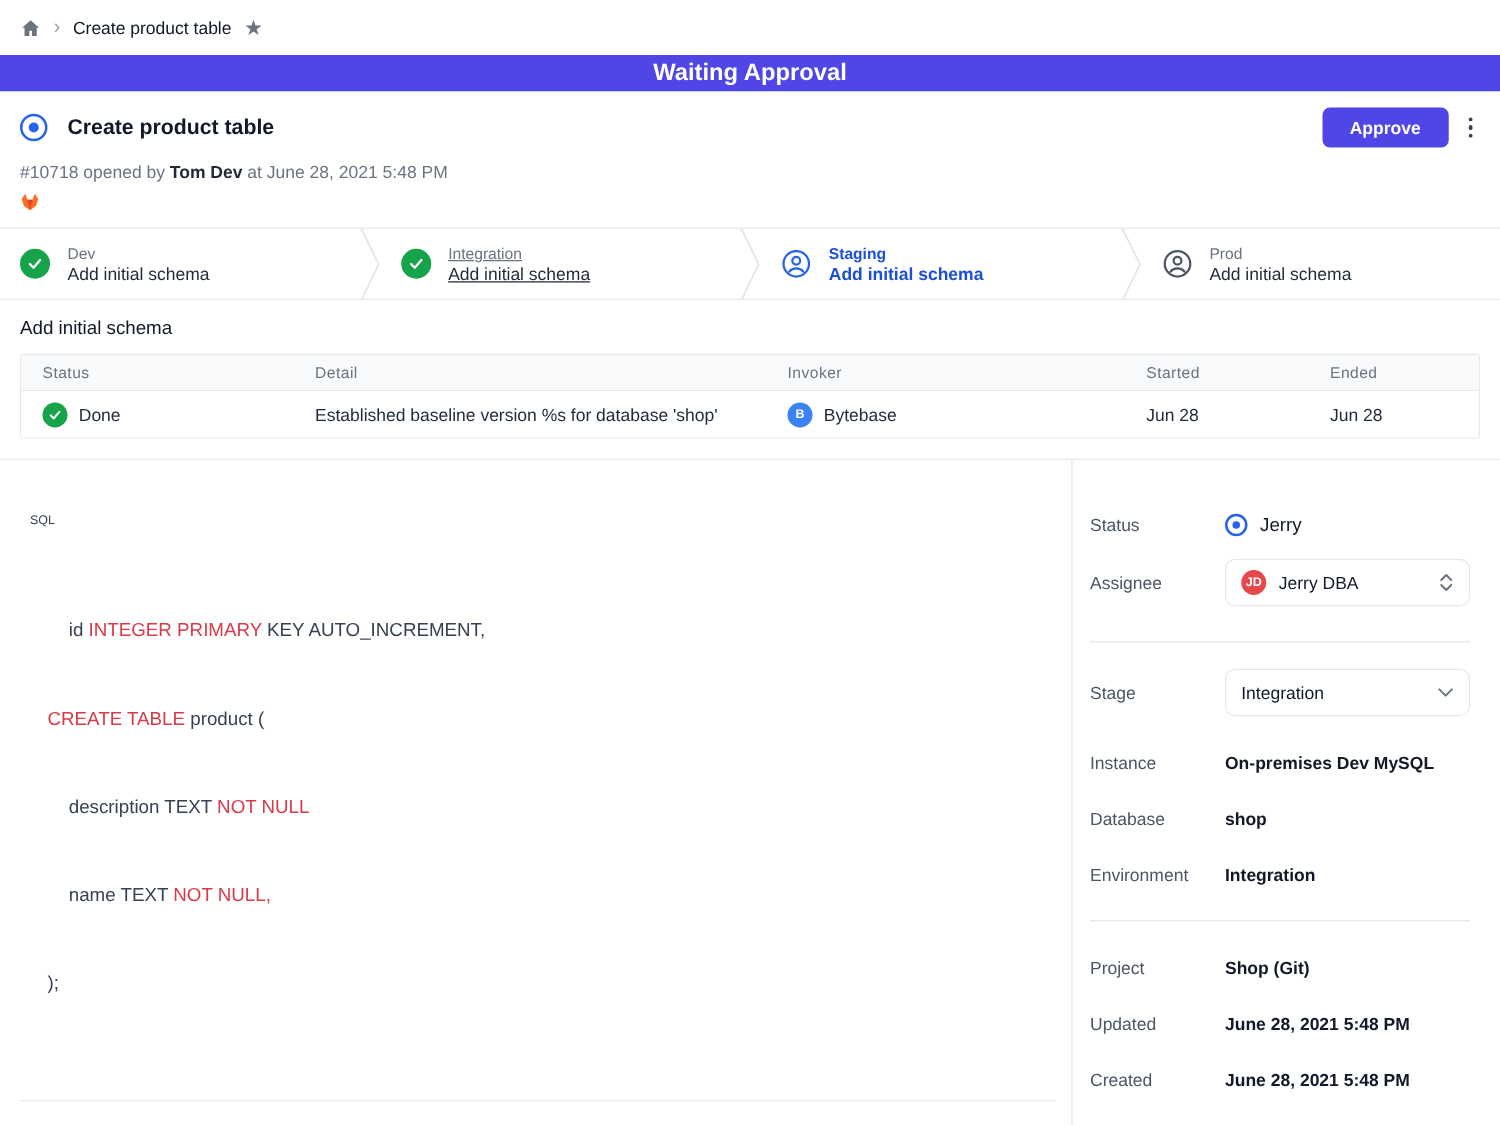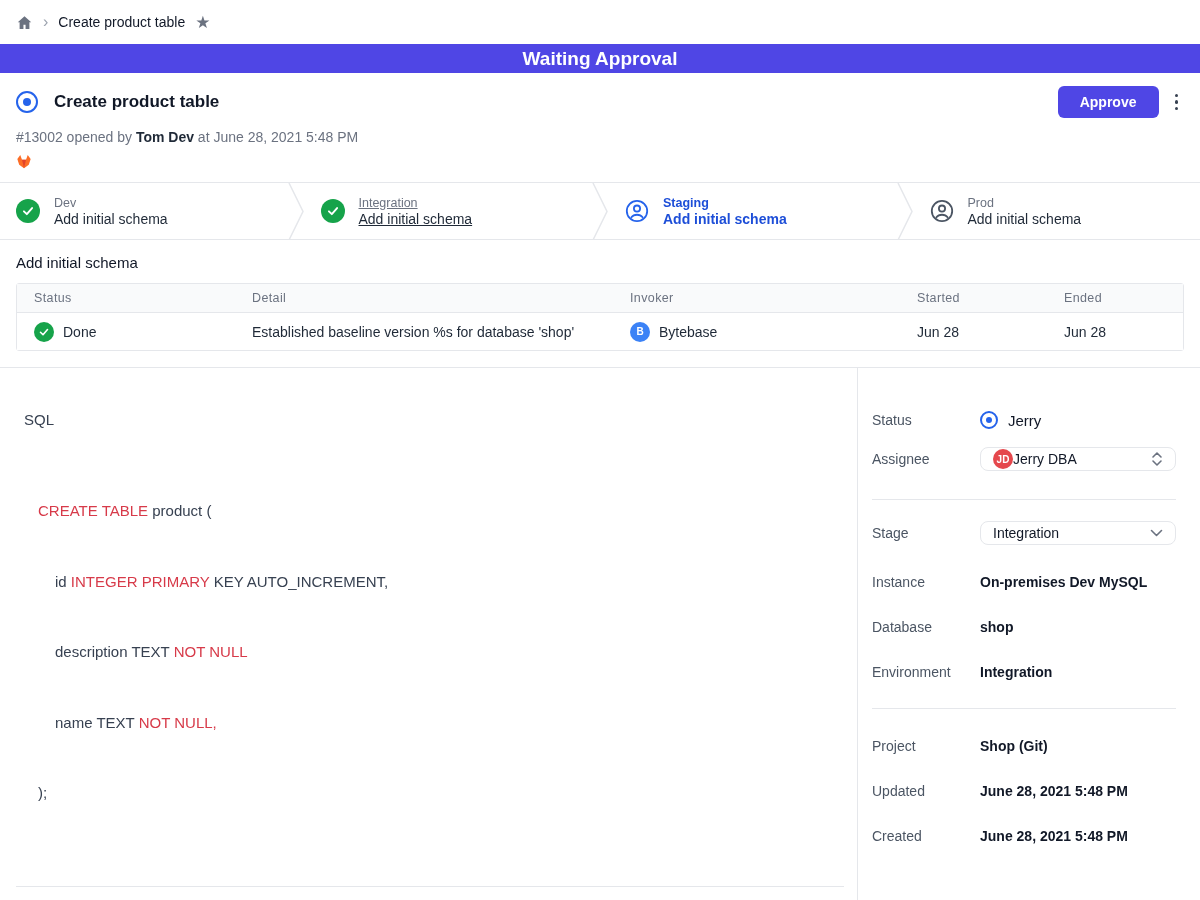--- a/index.html
+++ b/index.html
@@ -65,37 +65,37 @@
   .avatar-red  { background:#e5484d; }
 
   .divider-full { height:1px; background:#e5e7eb; }
 
   
   .content { display:flex; height:547px; }
   .main { width:858px; border-right:1px solid #e5e7eb; padding:43px 16px 0 24px; }
   .sidebar { flex:1; padding:43px 24px 0 14px; }
 
   
-  .sql-label { font-size:15px; color:#374151; }
+  .sql-label { font-size:10px; color:#374151; }
   .code { margin-top:24px; padding-left:14px; font-size:15px; line-height:23.5px; color:#374151; white-space:pre; }
   .code .ind { padding-left:17px; }
   .kw { color:#d73a49; }
 
   .main .divider { height:1px; background:#e5e7eb; margin:34px 0 0 -8px; width:828px; }
 
   
   .side-row { display:flex; align-items:center; }
   .side-label { width:108px; flex:0 0 auto; font-size:14px; color:#4b5563; }
   .side-value { font-size:14px; color:#111827; font-weight:600; display:flex; align-items:center; gap:10px; }
   .status-row .side-value { font-size:15px; gap:10px; font-weight:500; color:#111827; }
   .open-icon { width:18px; height:18px; border:2px solid #2563eb; border-radius:50%;
     display:flex; align-items:center; justify-content:center; }
   .open-icon .dot { width:6px; height:6px; border-radius:50%; background:#2563eb; }
-  .select-box { flex:1; height:24px; border:1px solid #e5e7eb; border-radius:8px; background:#fff;
-    display:flex; align-items:center; padding:0 12px; font-size:14px; color:#111827; cursor:pointer; }
+  .select-box { flex:1; height:38px; border:1px solid #e5e7eb; border-radius:8px; background:#fff;
+    display:flex; align-items:center; padding:0 12px; gap:10px; font-size:14px; color:#111827; cursor:pointer; }
   .select-box .grow { flex:1; }
   .side-divider { height:1px; background:#e5e7eb; margin:28px 0 0; }
   .assignee-row { margin-top:18px; }
   .stage-row { margin-top:21px; }
   .f-row { margin-top:29px; }
   .f-row .side-value { font-weight:600; }
   svg { display:block; }
 </style>
 </head>
 <body>
@@ -120,21 +120,21 @@
       </span>
     <span class="issue-title">Create product table</span>
     <button class="approve-btn">Approve</button>
     <span class="kebab">
         <i></i>
         <i></i>
         <i></i>
       </span>
   </div>
   <div class="meta-line">
-    <span>#13002 opened by </span><span class="strong">Tom Dev</span><span> at June 28, 2021 5:48 PM</span>
+    <span>#10718 opened by </span><span class="strong">Tom Dev</span><span> at June 28, 2021 5:48 PM</span>
   </div>
   <div class="commit-line">
     <span>
       <svg width="16" height="15" viewBox="0 0 24 22">
           <path fill="#fc6d26" d="M12 21 4.8 15.8 2 7.4 6.4 1.2 9 8.3h6L17.6 1.2 22 7.4l-2.8 8.4z"></path>
           <path fill="#e24329" d="M12 21 9 8.3h6z"></path>
         </svg>
     </span>
   </div>
 </div>
@@ -234,22 +234,22 @@
     </div>
   </div>
 </div>
 
 <div class="divider-full"></div>
 
 <div class="content">
   <div class="main">
     <div class="sql-label">SQL</div>
     <div class="code">
+      <div class="code-line ind"><span>id </span><span class="kw">INTEGER PRIMARY</span><span> KEY AUTO_INCREMENT,</span></div>
       <div class="code-line"><span class="kw">CREATE TABLE</span><span> product (</span></div>
-      <div class="code-line ind"><span>id </span><span class="kw">INTEGER PRIMARY</span><span> KEY AUTO_INCREMENT,</span></div>
       <div class="code-line ind"><span>description TEXT </span><span class="kw">NOT NULL</span></div>
       <div class="code-line ind"><span>name TEXT </span><span class="kw">NOT NULL,</span></div>
       <div class="code-line"><span>);</span></div>
     </div>
 
     <div class="divider"></div>
 
   </div>
 
   <div class="sidebar">

